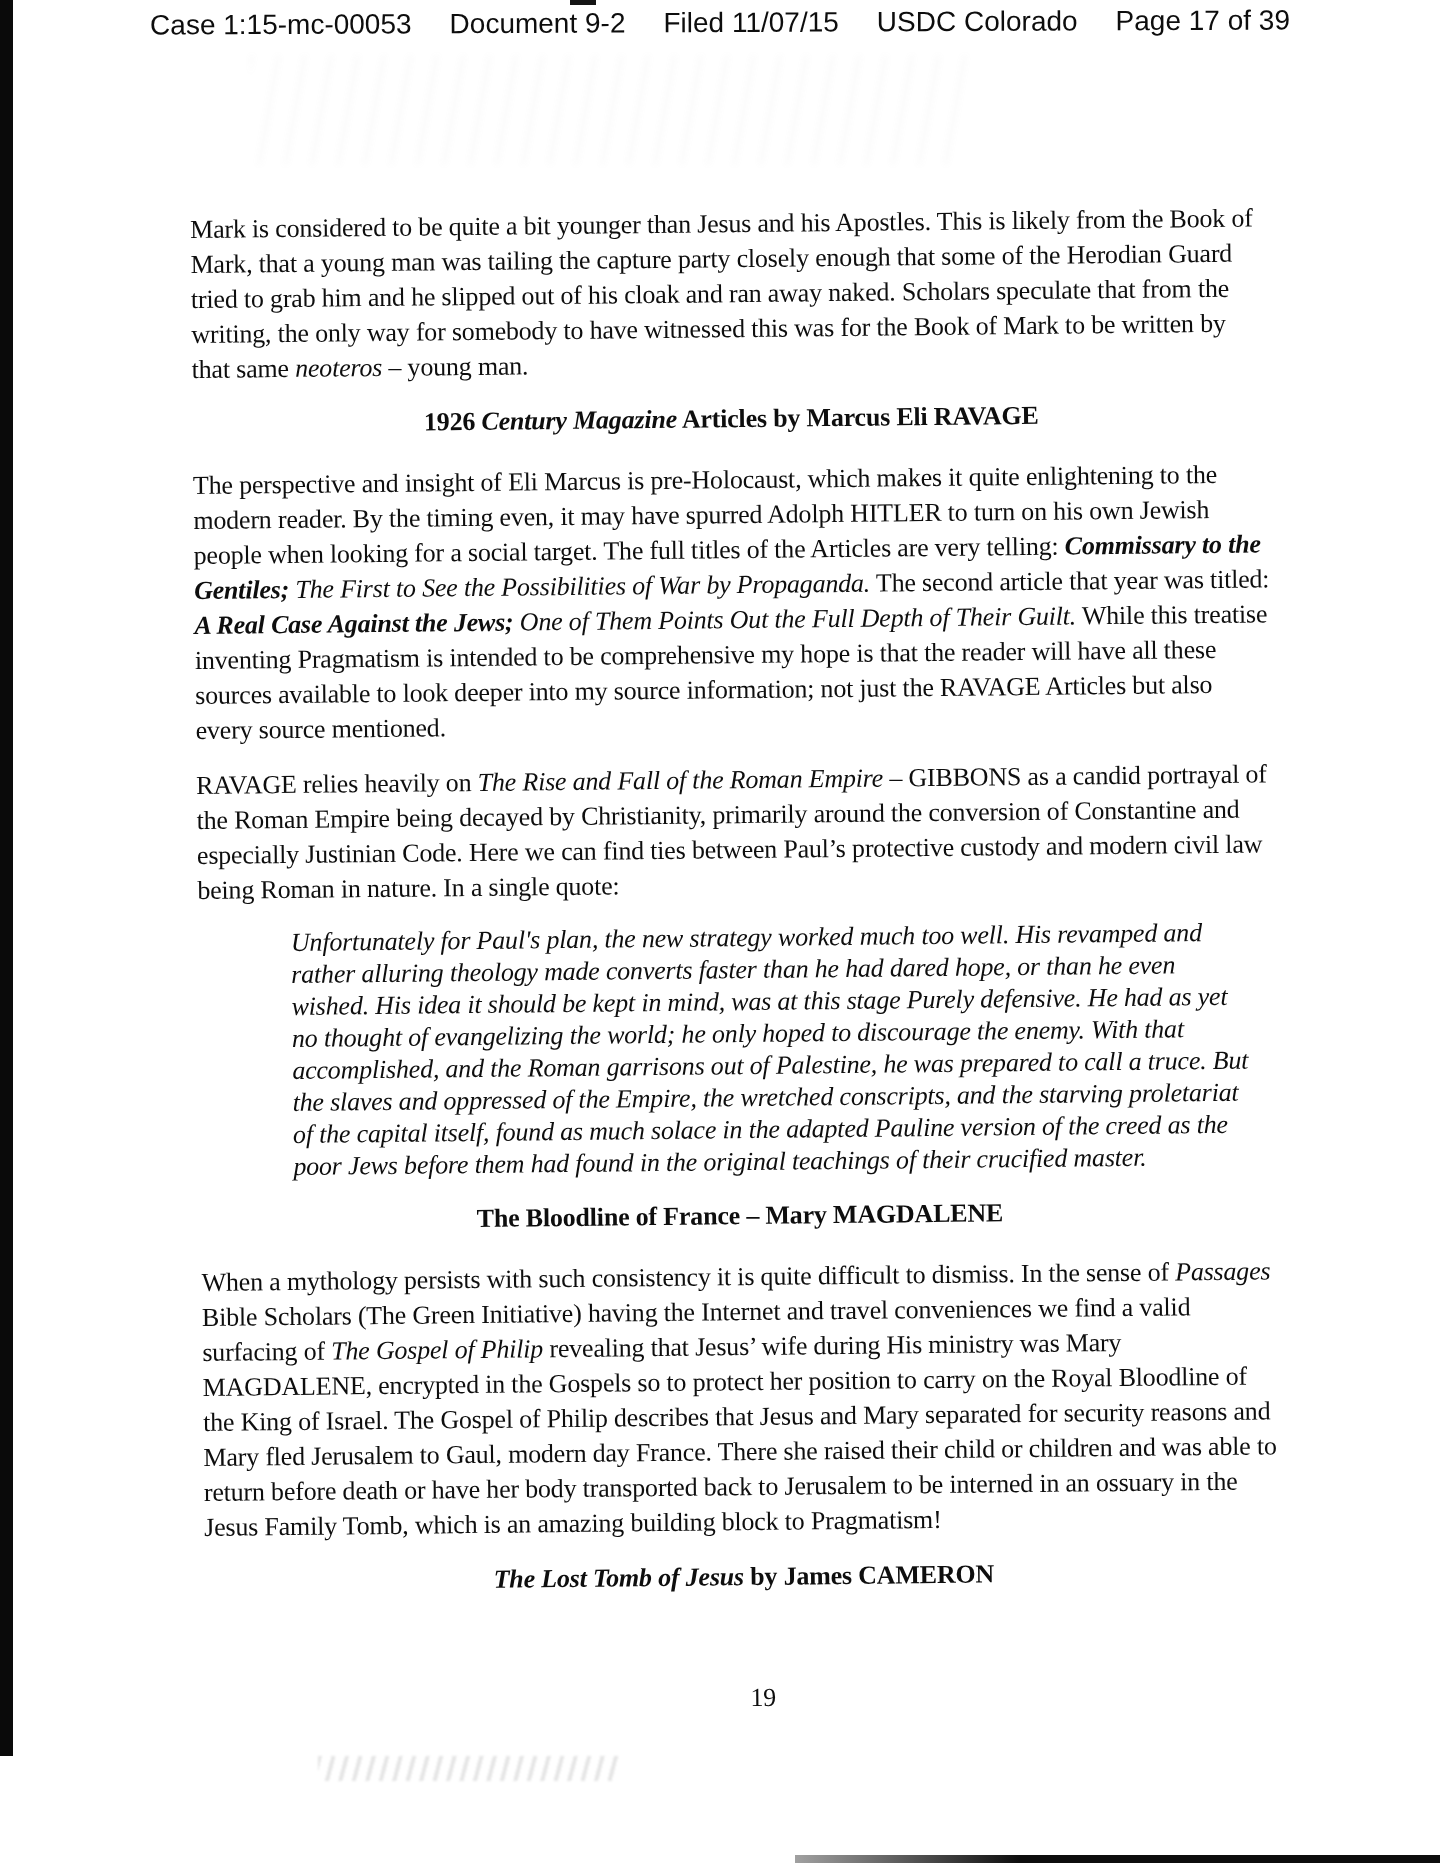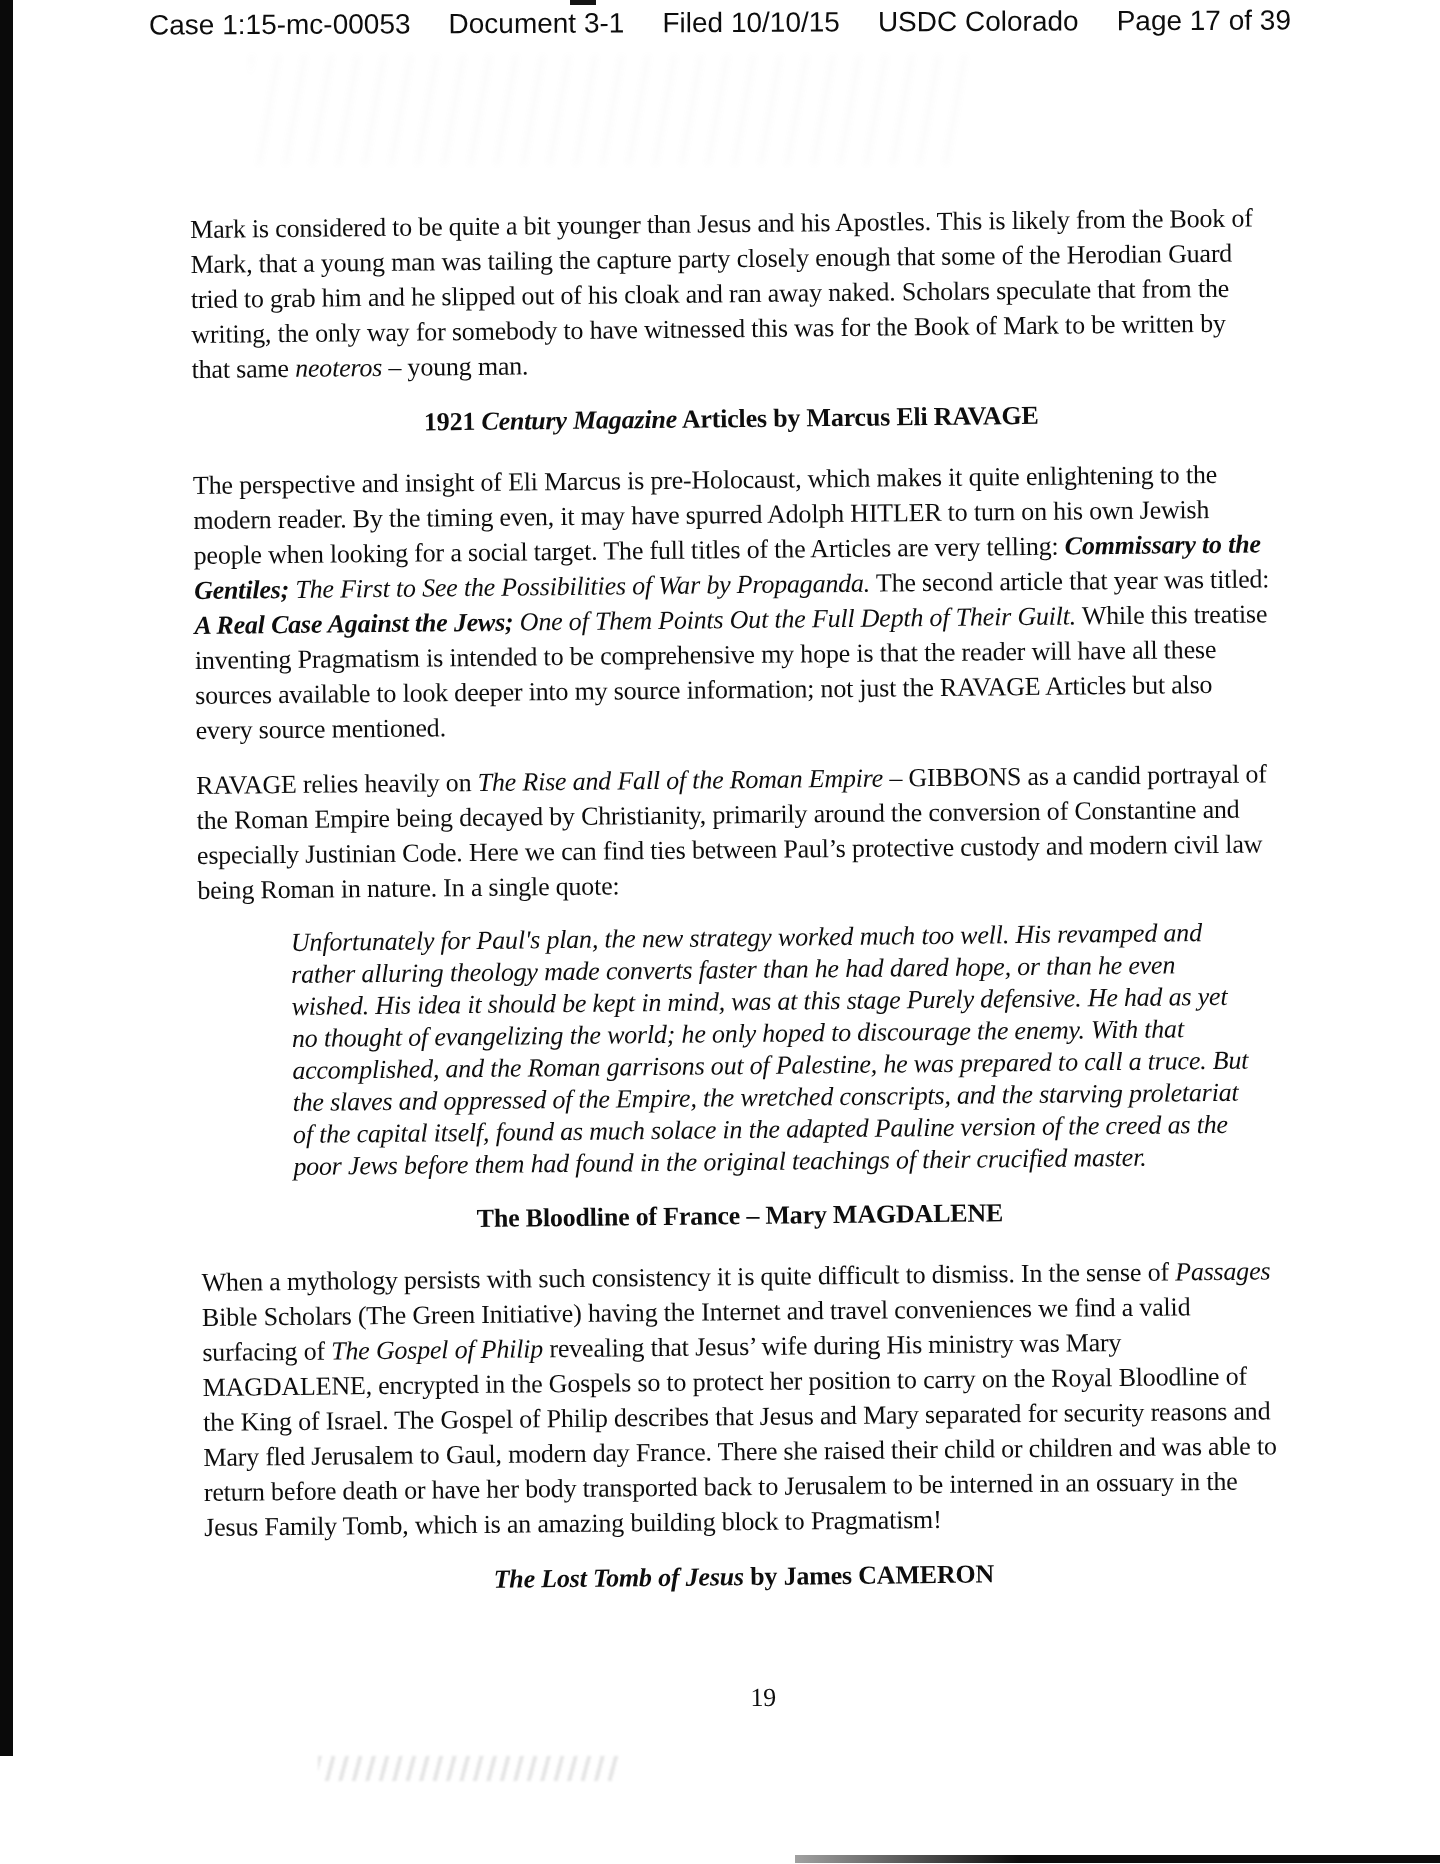--- a/index.html
+++ b/index.html
@@ -105,27 +105,27 @@
 </head>
 <body>
 
 <div class="scan-left-bar"></div>
 <div class="scan-top-nub"></div>
 <div class="scan-smudge-top"></div>
 <div class="scan-smudge-footer"></div>
 <div class="scan-bottom-bar"></div>
 
 <div class="header-stamp">
-  <span>Case 1:15-mc-00053</span><span>Document 3-1</span><span>Filed 10/10/15</span><span>USDC Colorado</span><span>Page 17 of 39</span>
+  <span>Case 1:15-mc-00053</span><span>Document 9-2</span><span>Filed 11/07/15</span><span>USDC Colorado</span><span>Page 17 of 39</span>
 </div>
 
 <div class="content">
   <p class="para"><span class="regular">Mark is considered to be quite a bit younger than Jesus and his Apostles. This is likely from the Book of Mark, that a young man was tailing the capture party closely enough that some of the Herodian Guard tried to grab him and he slipped out of his cloak and ran away naked. Scholars speculate that from the writing, the only way for somebody to have witnessed this was for the Book of Mark to be written by that same </span><span class="italic">neoteros</span><span class="regular"> – young man.</span></p>
 
-  <h2 class="doc-heading"><span class="bold">1921 </span><span class="bold-italic">Century Magazine</span><span class="bold"> Articles by Marcus Eli RAVAGE</span></h2>
+  <h2 class="doc-heading"><span class="bold">1926 </span><span class="bold-italic">Century Magazine</span><span class="bold"> Articles by Marcus Eli RAVAGE</span></h2>
 
   <p class="para"><span class="regular">The perspective and insight of Eli Marcus is pre-Holocaust, which makes it quite enlightening to the modern reader. By the timing even, it may have spurred Adolph HITLER to turn on his own Jewish people when looking for a social target. The full titles of the Articles are very telling: </span><span class="bold-italic">Commissary to the Gentiles;</span><span class="italic"> The First to See the Possibilities of War by Propaganda.</span><span class="regular"> The second article that year was titled: </span><span class="bold-italic">A Real Case Against the Jews;</span><span class="italic"> One of Them Points Out the Full Depth of Their Guilt.</span><span class="regular"> While this treatise inventing Pragmatism is intended to be comprehensive my hope is that the reader will have all these sources available to look deeper into my source information; not just the RAVAGE Articles but also every source mentioned.</span></p>
 
   <p class="para"><span class="regular">RAVAGE relies heavily on </span><span class="italic">The Rise and Fall of the Roman Empire</span><span class="regular"> – GIBBONS as a candid portrayal of the Roman Empire being decayed by Christianity, primarily around the conversion of Constantine and especially Justinian Code. Here we can find ties between Paul’s protective custody and modern civil law being Roman in nature. In a single quote:</span></p>
 
   <blockquote class="block-quote"><span class="italic">Unfortunately for Paul's plan, the new strategy worked much too well. His revamped and rather alluring theology made converts faster than he had dared hope, or than he even wished. His idea it should be kept in mind, was at this stage Purely defensive. He had as yet no thought of evangelizing the world; he only hoped to discourage the enemy. With that accomplished, and the Roman garrisons out of Palestine, he was prepared to call a truce. But the slaves and oppressed of the Empire, the wretched conscripts, and the starving proletariat of the capital itself, found as much solace in the adapted Pauline version of the creed as the poor Jews before them had found in the original teachings of their crucified master.</span></blockquote>
 
   <h2 class="doc-heading"><span class="bold">The Bloodline of France – Mary MAGDALENE</span></h2>
 
   <p class="para"><span class="regular">When a mythology persists with such consistency it is quite difficult to dismiss. In the sense of </span><span class="italic">Passages</span><span class="regular"> Bible Scholars (The Green Initiative) having the Internet and travel conveniences we find a valid surfacing of </span><span class="italic">The Gospel of Philip</span><span class="regular"> revealing that Jesus’ wife during His ministry was Mary MAGDALENE, encrypted in the Gospels so to protect her position to carry on the Royal Bloodline of the King of Israel. The Gospel of Philip describes that Jesus and Mary separated for security reasons and Mary fled Jerusalem to Gaul, modern day France. There she raised their child or children and was able to return before death or have her body transported back to Jerusalem to be interned in an ossuary in the Jesus Family Tomb, which is an amazing building block to Pragmatism!</span></p>

